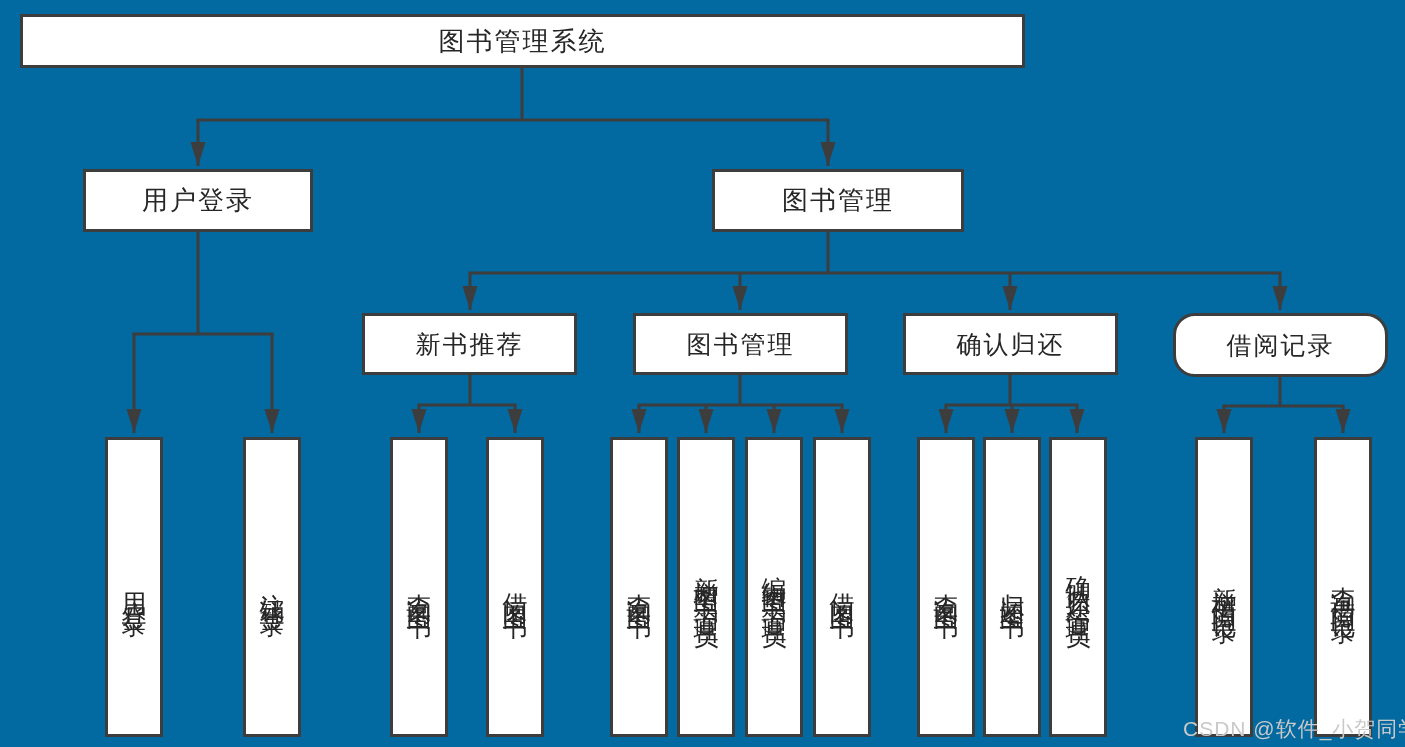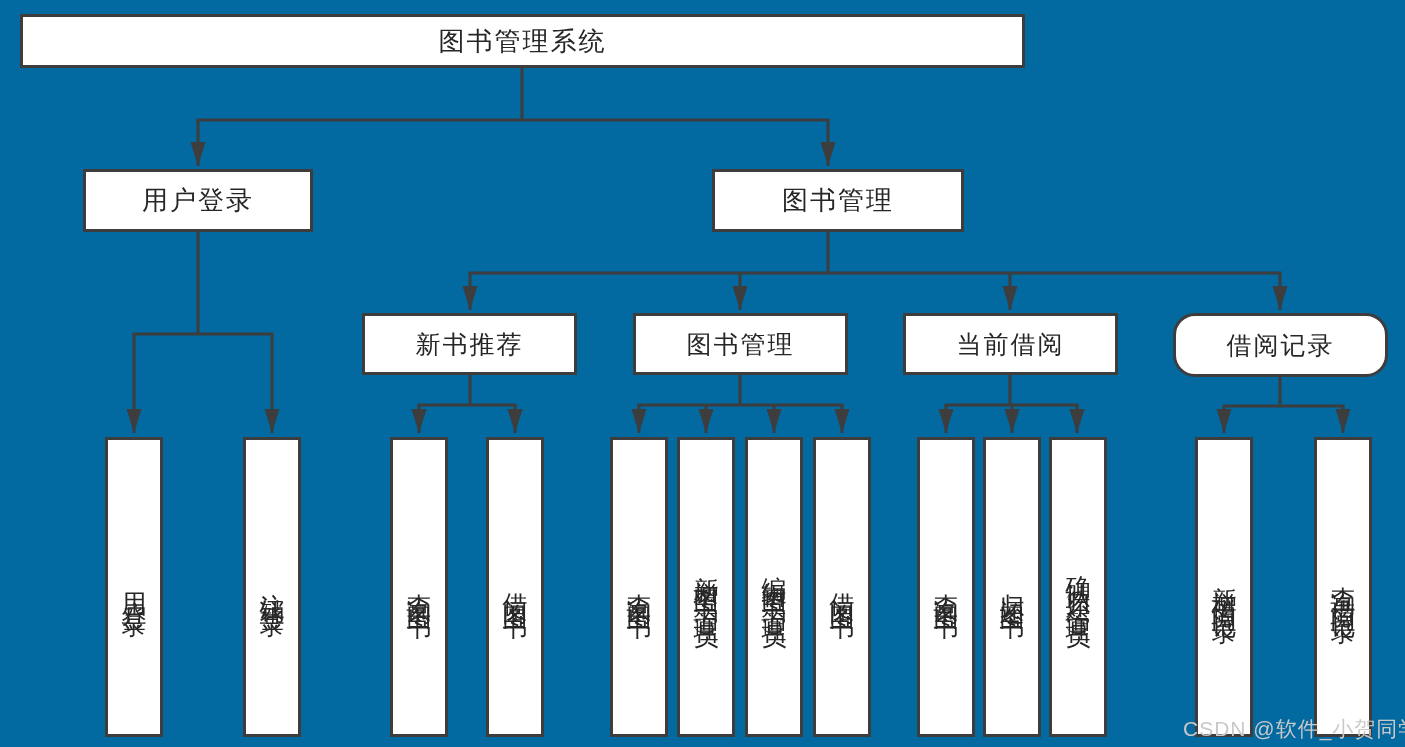--- a/index.html
+++ b/index.html
@@ -111,21 +111,21 @@
     </g>
   </svg>
 
   <div class="node h1" style="left:20px; top:14px; width:1005px; height:54px;">图书管理系统</div>
 
   <div class="node h2" style="left:83px; top:169px; width:230px; height:63px;">用户登录</div>
   <div class="node h2" style="left:712px; top:169px; width:252px; height:63px;text-align:center;">图书管理</div>
 
   <div class="node h3" style="left:362px; top:313px; width:215px; height:62px;">新书推荐</div>
   <div class="node h3" style="left:633px; top:313px; width:215px; height:62px;">图书管理</div>
-  <div class="node h3" style="left:903px; top:313px; width:215px; height:62px;">当前借阅</div>
+  <div class="node h3" style="left:903px; top:313px; width:215px; height:62px;">确认归还</div>
   <div class="node h3" style="left:1173px; top:313px; width:215px; height:64px;border-radius:22px;">借阅记录</div>
 
   <div class="node vbox" style="left:105px; top:437px;">
     <span class="vtext">用户登录</span>
   </div>
   <div class="node vbox" style="left:243px; top:437px;">
     <span class="vtext">注销登录</span>
   </div>
 
   <div class="node vbox" style="left:390px; top:437px;">

